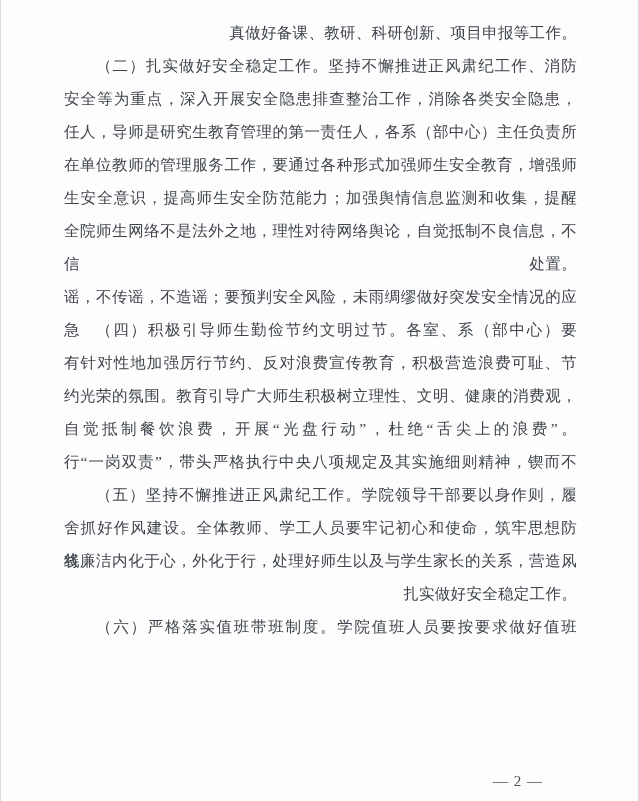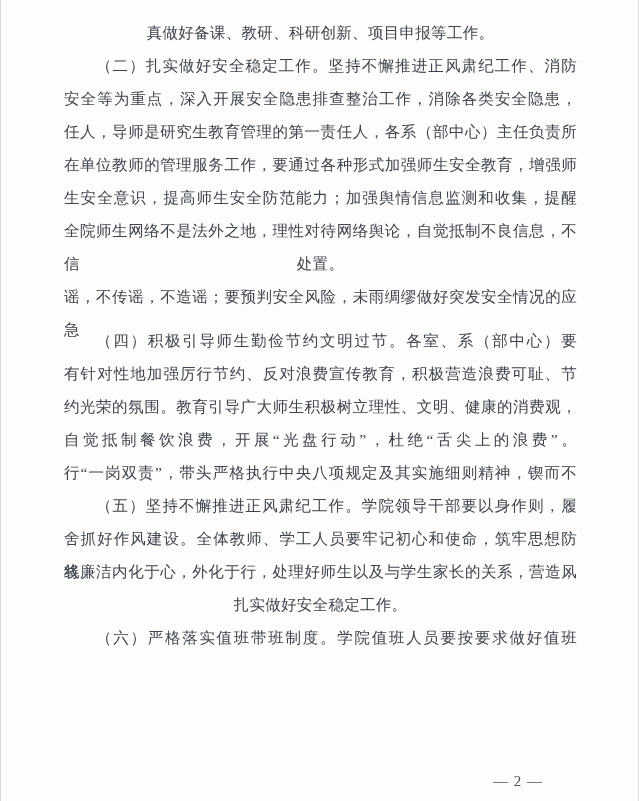--- a/index.html
+++ b/index.html
@@ -24,26 +24,26 @@
     overflow:hidden;
   }
   .content{
     position:absolute;
     left:63px;
     top:16px;
     width:513px;
     color:var(--text);
   }
   .paragraph{margin:0;padding:0;}
-  .paragraph.extra-space{margin-top:11px;}
+  .paragraph.extra-space{}
   .line{
     font-size:15.5px;
     line-height:33px;
     height:33px;
-    text-align:center;
+    text-align:right;
     letter-spacing:0.3px;
     white-space:pre-wrap;
   }
   .line.justify{
     text-align:justify;
     text-align-last:justify;
   }
   .line.indent{
     padding-left:32px;
   }

